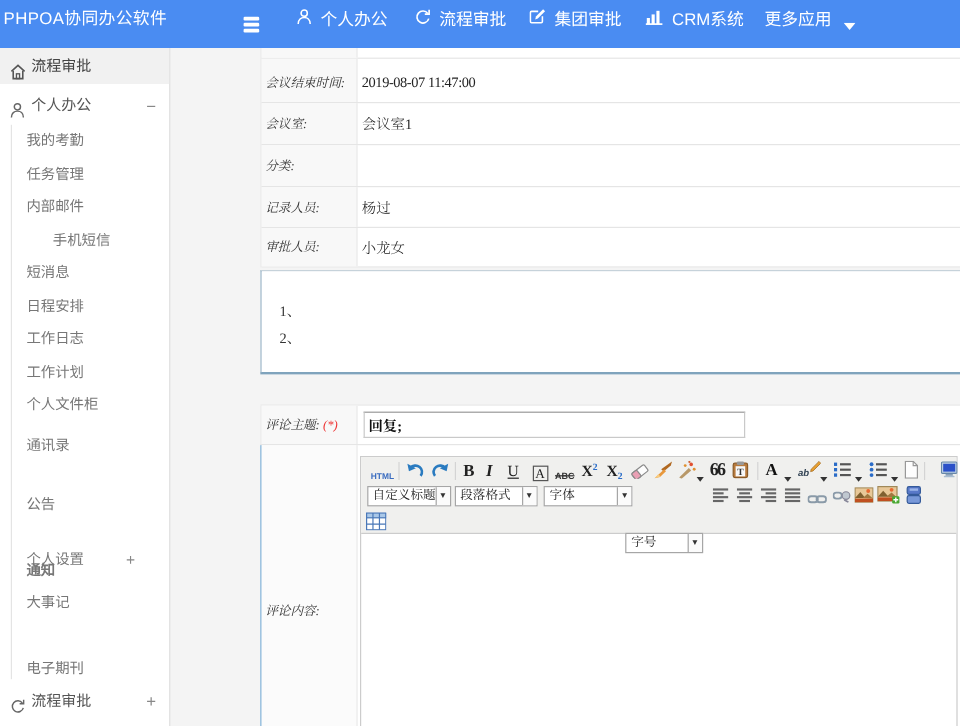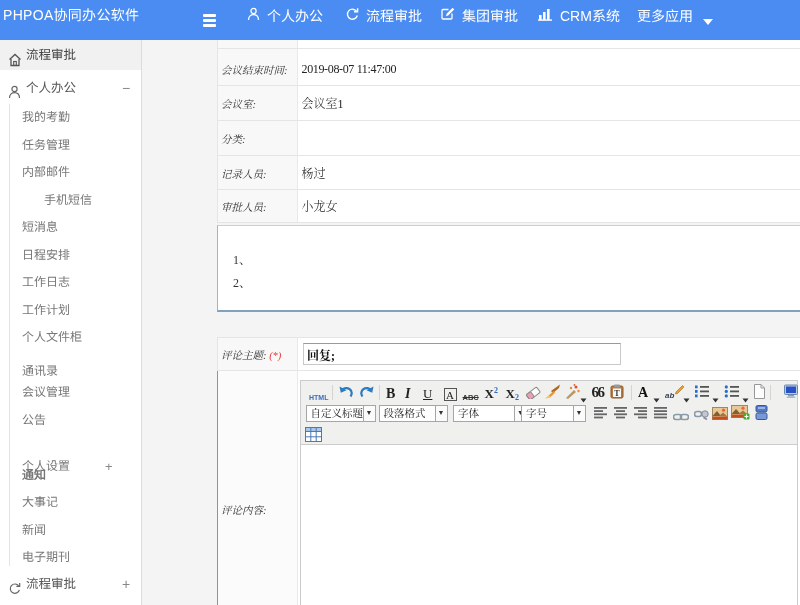--- a/index.html
+++ b/index.html
@@ -90,26 +90,24 @@
     <div class="sub" style="top:64.25px;">我的考勤</div>
     <div class="sub" style="top:91.75px;">任务管理</div>
     <div class="sub" style="top:119.25px;">内部邮件</div>
     <div class="sub" style="top:146.75px;margin-left:22px;">手机短信</div>
     <div class="sub" style="top:174.25px;">短消息</div>
     <div class="sub" style="top:201.75px;">日程安排</div>
     <div class="sub" style="top:229.25px;">工作日志</div>
     <div class="sub" style="top:284.25px;">个人文件柜</div>
     <div class="sub" style="top:256.75px;">工作计划</div>
     <div class="sub" style="top:294px;margin-top:24px;">通讯录</div>
-    <div class="sub" style="top:339.25px;">会议管理</div>
     <div class="sub" style="top:366.75px;">公告</div>
     <div class="sub" style="top:394.25px;margin-top:19px;">个人设置<span class="pm2">+</span></div>
     <div class="sub" style="top:421.75px;font-weight:bold;">通知</div>
     <div class="sub" style="top:449.25px;">大事记</div>
-    <div class="sub" style="top:476.75px;">新闻</div>
     <div class="sub" style="top:504.25px;">电子期刊</div>
     <div class="srow" style="top:530px;">
         <span class="ic"><svg width="13" height="13" viewBox="0 0 14 14">
             <path d="M11.5 4.2 A5 5 0 1 0 12.3 8.5" fill="none" stroke="#666" stroke-width="1.3"></path>
             <path d="M12.6 1.2 L12.6 4.8 L9 4.8" fill="none" stroke="#666" stroke-width="1.3"></path>
           </svg></span>
         <span class="t">流程审批</span>
         <span class="pm">+</span>
       </div>
   </div>
@@ -159,21 +157,21 @@
       </div>
     </div>
     <div class="trow" style="height:234px;border-bottom:none;border-left:1px solid #64a0cd;">
       <div class="lcell" style="background:#fbfbfb;"></div>
       <span class="lbl" style="top:138px;">评论内容:</span>
       <div id="edit">
         <div id="tb">
               <span class="ksel" style="left:4.5px;width:70px;">自定义标题<span class="da">▼</span></span>
               <span class="ksel" style="left:77.5px;width:69px;">段落格式<span class="da">▼</span></span>
               <span class="ksel" style="left:152px;width:74px;">字体<span class="da">▼</span></span>
-              <span class="ksel" style="left:220px;width:64.5px;">字号<span class="da">▼</span></span>
+              <span class="ksel" style="left:220px;width:64.5px;margin-top:39px;">字号<span class="da">▼</span></span>
               <span class="tbi" style="left:8px;top:5px;"><span style="font-size:7px;font-weight:bold;color:#3a6cc0;font-family:'Liberation Sans',sans-serif;">HTML</span></span>
               <span class="sep" style="left:30.5px;"></span>
               <span class="sep" style="left:77.5px;"></span>
               <span class="sep" style="left:329.5px;"></span>
               <span class="sep" style="left:468.5px;"></span>
               <span class="tbi" style="left:36.5px;top:4px;"><svg width="15" height="15" viewBox="0 0 15 15">
                   <path d="M12.5 11.5 A5 4.8 0 1 0 4 5" fill="none" stroke="#2a7bc0" stroke-width="2.2"></path>
                   <path d="M1.5 1.5 L2.8 7.8 L8.5 5.2 Z" fill="#2a7bc0"></path>
                 </svg></span>
               <span class="tbi" style="left:58.5px;top:4px;"><svg width="15" height="15" viewBox="0 0 15 15">

